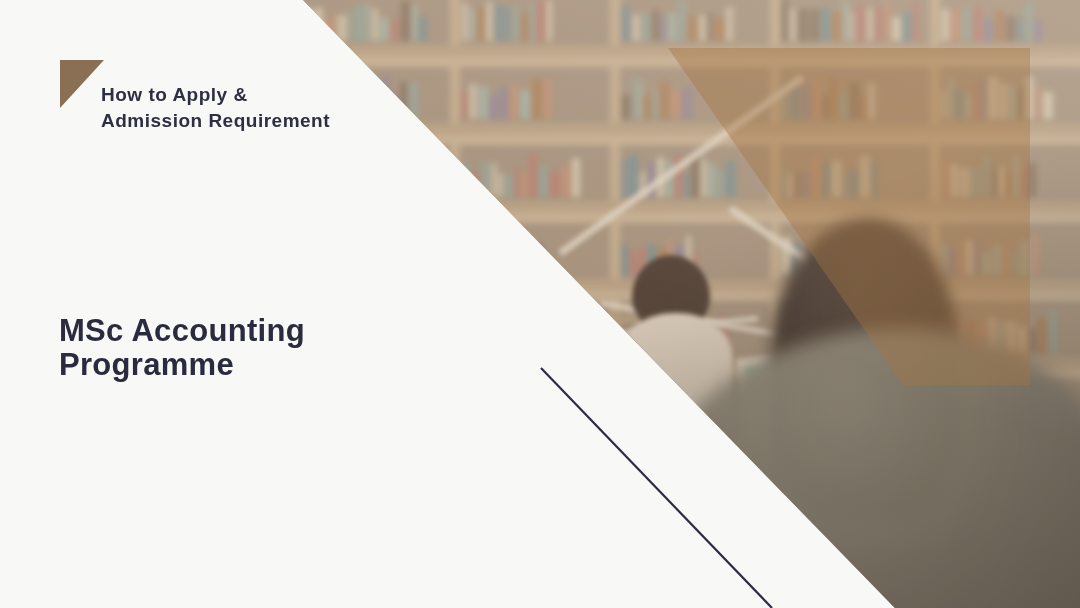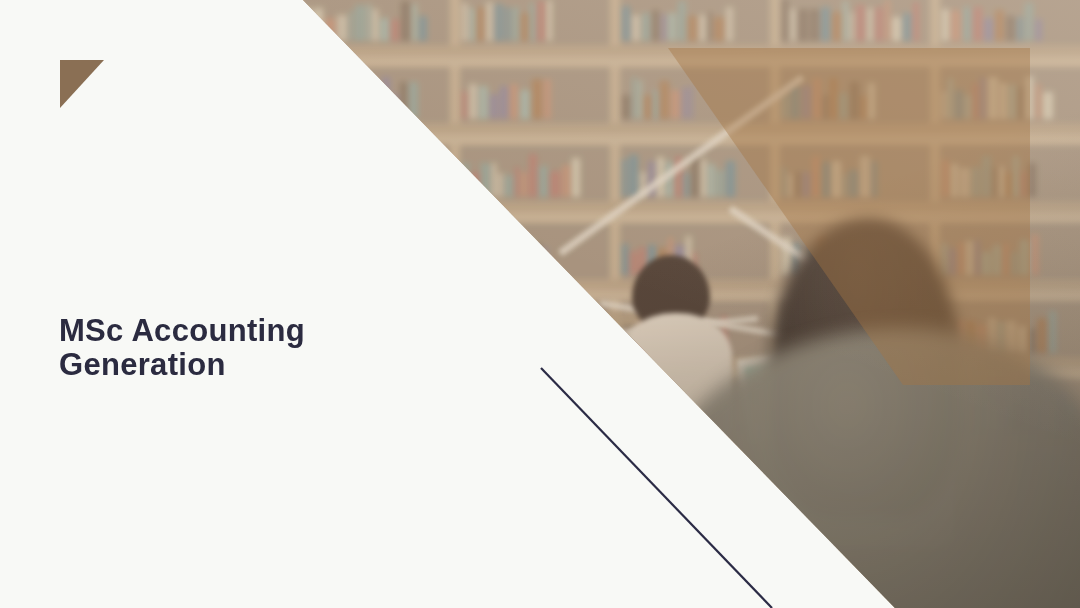--- a/index.html
+++ b/index.html
@@ -604,16 +604,18 @@
   </div>
 
   <div class="brown-overlay"></div>
 
   <svg class="accent-line" viewBox="0 0 1080 608">
     <line x1="541" y1="368" x2="772" y2="608" stroke="#2b2b45" stroke-width="2.2"></line>
   </svg>
 
   <div class="tri-marker"></div>
 
+  <div class="eyebrow">How to Apply &amp;
+Admission Requirement</div>
   <div class="main-title">MSc Accounting
-Generation</div>
+Programme</div>
 
 </div>
 
 </body></html>

